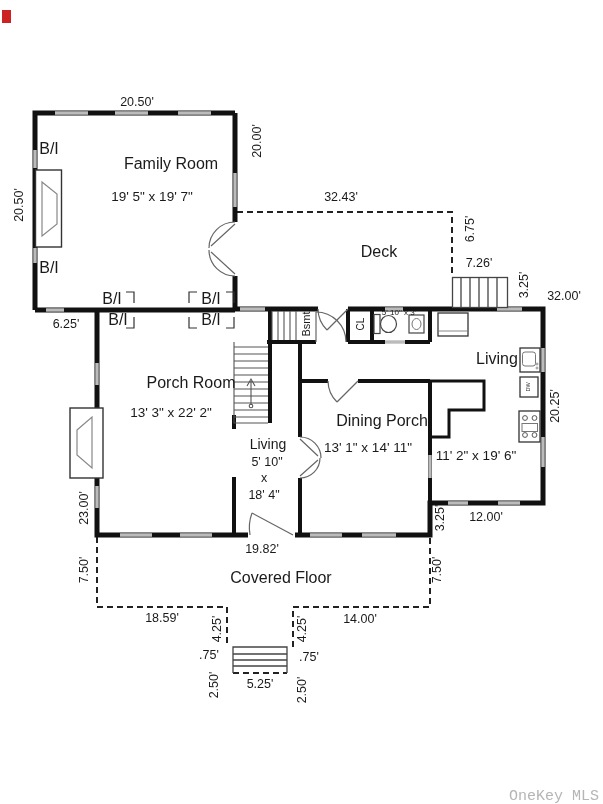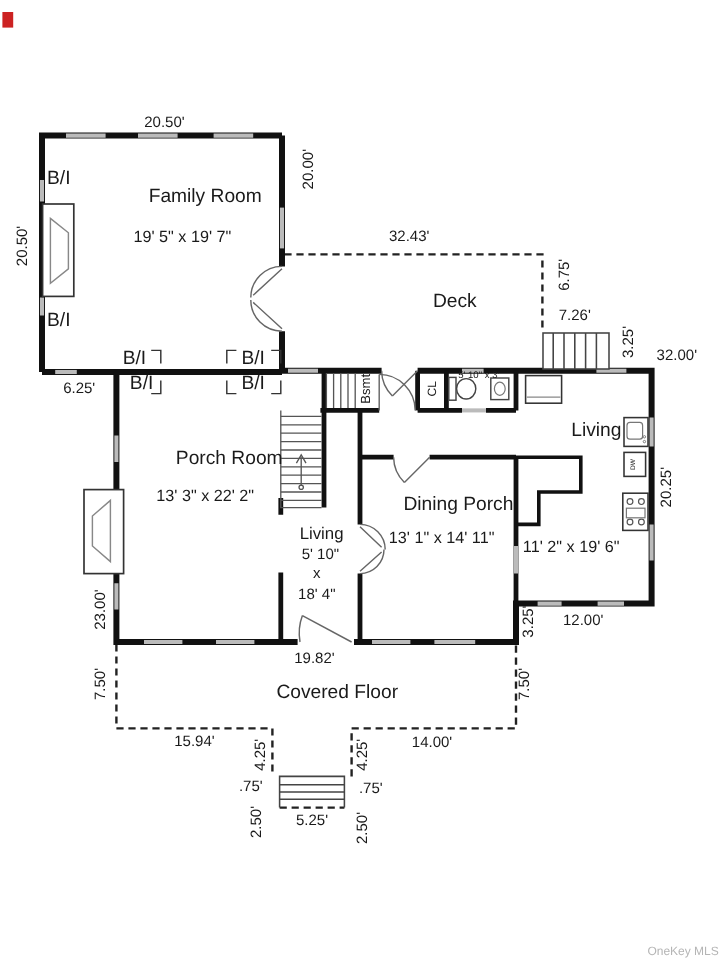--- a/index.html
+++ b/index.html
@@ -10,22 +10,22 @@
        font-size:12.5px;color:#1a1a1a;line-height:1;}
   .v{transform:translate(-50%,-50%) rotate(-90deg);}
   .room{font-size:16px;margin-left:19px;}
   .rdims{font-size:13.5px;}
   .small{font-size:8px;}
   .bsmt{font-size:11px;}
   .cl{font-size:10px;}
   .dw{font-size:5.5px;color:#333;}
   .bi{font-size:16px;}
   .title{font-size:33px;letter-spacing:1px;}
-  .watermark{position:absolute;right:4px;top:788px;font-size:10px;color:#b5b5b5;
-             transform:none;}
+  .watermark{position:absolute;right:4px;top:788px;font-size:15px;color:#b5b5b5;
+             transform:none;font-family:Liberation Mono, monospace;}
 </style>
 </head>
 <body>
 
 <div id="plan">
 
   <svg width="603" height="804" viewBox="0 0 603 804">
 
     <g stroke="#222" stroke-width="2" stroke-dasharray="6,4" fill="none">
       <path d="M237,212 L452,212 L452,277"></path>
@@ -208,21 +208,21 @@
   <div class="lbl" style="left:479px;top:263px">7.26'</div>
   <div class="lbl v" style="left:524px;top:285px">3.25'</div>
   <div class="lbl" style="left:564px;top:296px">32.00'</div>
   <div class="lbl v" style="left:555px;top:406px">20.25'</div>
   <div class="lbl" style="left:486px;top:517px">12.00'</div>
   <div class="lbl v" style="left:440px;top:518px">3.25'</div>
   <div class="lbl v" style="left:84px;top:508px">23.00'</div>
   <div class="lbl" style="left:262px;top:549px">19.82'</div>
   <div class="lbl v" style="left:84px;top:570px">7.50'</div>
   <div class="lbl v" style="left:437px;top:570px">7.50'</div>
-  <div class="lbl" style="left:162px;top:618px">15.94'</div>
+  <div class="lbl" style="left:162px;top:618px">18.59'</div>
   <div class="lbl" style="left:360px;top:619px">14.00'</div>
   <div class="lbl v" style="left:217px;top:629px">4.25'</div>
   <div class="lbl v" style="left:302px;top:629px">4.25'</div>
   <div class="lbl" style="left:209px;top:655px">.75'</div>
   <div class="lbl" style="left:309px;top:657px">.75'</div>
   <div class="lbl v" style="left:214px;top:685px">2.50'</div>
   <div class="lbl v" style="left:302px;top:690px">2.50'</div>
   <div class="lbl" style="left:260px;top:684px">5.25'</div>
 
 </div>

